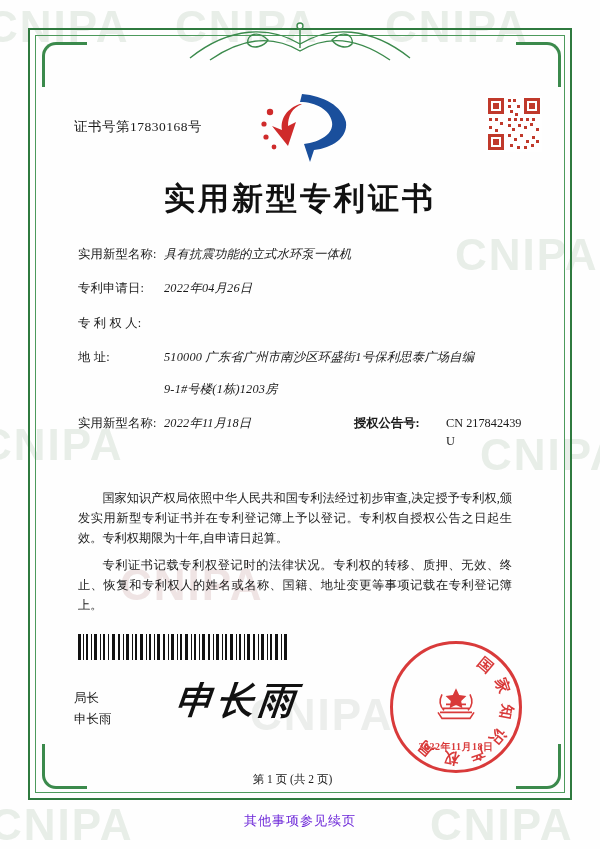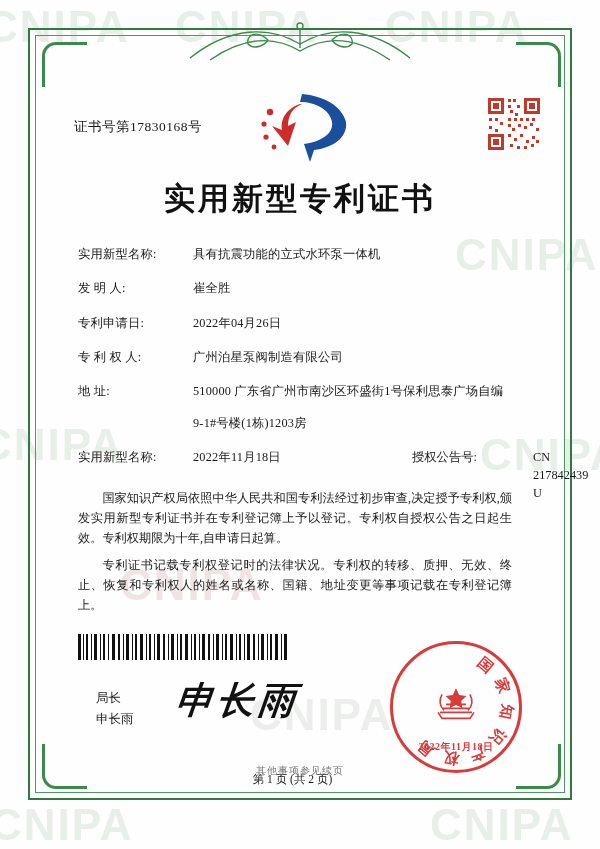--- a/index.html
+++ b/index.html
@@ -113,35 +113,35 @@
     position: absolute;
     left: 78px; top: 246px;
     width: 444px;
     font-size: 12.3px;
     line-height: 1.45;
   }
   .frow {
     display: flex;
     margin-bottom: 16.5px;
     align-items: flex-start;
-    gap: 29px;
   }
   .flabel {
     width: 86px;
     flex: none;
     letter-spacing: 0.2px;
     white-space: nowrap;
   }
   .fvalue {
     flex: 1;
     letter-spacing: 0.2px;
+    font-style: italic;
   }
   .fvalue .l2 { display:block; margin-top: 14px; }
   .frow.two-col .fvalue { flex: none; width: 190px; }
-  .frow.two-col .flabel2 { width: 92px; flex:none; }
+  .frow.two-col .flabel2 { width: 92px; flex:none;font-weight:bold; }
 
   
   .paras {
     position: absolute;
     left: 78px; top: 489px;
     width: 446px;
     font-size: 12.2px;
     line-height: 1.62;
     text-align: justify;
   }
@@ -152,21 +152,21 @@
     position: absolute;
     left: 78px; top: 634px;
     width: 210px; height: 26px;
     display: flex;
     align-items: stretch;
   }
 
   
   .sig-labels {
     position: absolute;
-    left: 96px; top: 688px;
+    left: 74px; top: 688px;
     font-size: 12.5px;
     line-height: 1.7;
   }
   .sig-script {
     position: absolute;
     left: 176px; top: 676px;
     font-size: 37px;
     font-family: "Liberation Serif", serif;
     font-weight: bold;
     font-style: italic;
@@ -207,25 +207,25 @@
 
   
   .page-num {
     position: absolute;
     left: 0; right: 15px; top: 772px;
     text-align: center;
     font-size: 11.5px;
   }
   .footnote {
     position: absolute;
-    left: 0; right: 0; top: 764px;
+    left: 0; right: 0; top: 812px;
     text-align: center;
-    font-size: 10px;
+    font-size: 13px;
     letter-spacing: 1px;
-    color: #737373;
+    color: #6d28d9;
   }
 </style>
 </head>
 <body>
 
 <div class="page">
 
   <div class="wm wm-1">CNIPA</div>
   <div class="wm wm-2">CNIPA</div>
   <div class="wm wm-3">CNIPA</div>
@@ -320,30 +320,25 @@
   </div>
 
   <div class="title">实用新型专利证书</div>
 
   <div class="fields">
     <div class="frow">
       <div class="flabel">实用新型名称:</div>
       <div class="fvalue">具有抗震功能的立式水环泵一体机</div>
     </div>
     <div class="frow">
-      <div class="flabel">发 明 人:</div>
-      <div class="fvalue">崔全胜</div>
-    </div>
-    <div class="frow">
       <div class="flabel">专利申请日:</div>
       <div class="fvalue">2022年04月26日</div>
     </div>
     <div class="frow">
       <div class="flabel">专 利 权 人:</div>
-      <div class="fvalue">广州泊星泵阀制造有限公司</div>
     </div>
     <div class="frow">
       <div class="flabel">地 址:</div>
       <div class="fvalue">
         <span>510000 广东省广州市南沙区环盛街1号保利思泰广场自编</span>
         <span class="l2">9-1#号楼(1栋)1203房</span>
       </div>
     </div>
     <div class="frow two-col">
       <div class="flabel">实用新型名称:</div>

